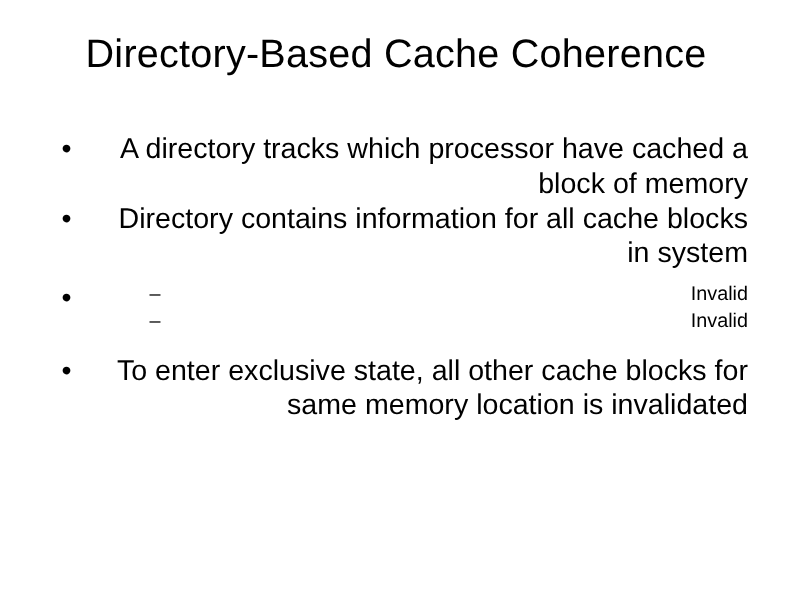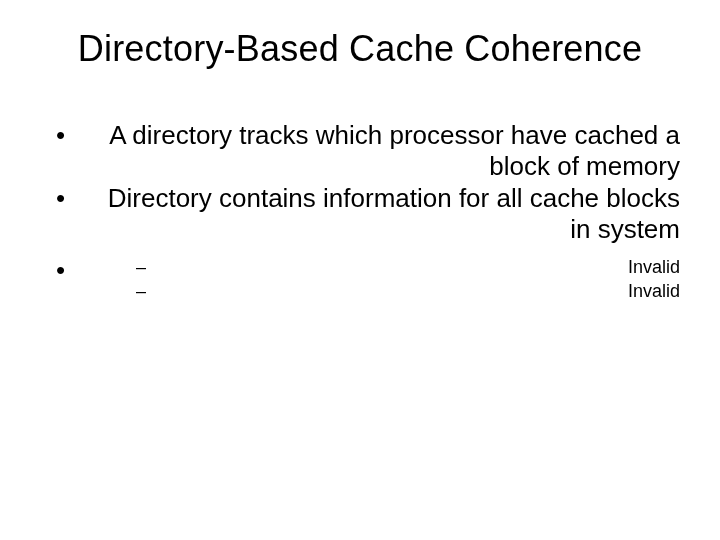--- a/index.html
+++ b/index.html
@@ -78,14 +78,17 @@
     <li class="before-sub">
       <ul class="sub">
         <li>
           <span>Invalid</span>
         </li>
         <li>
           <span>Invalid</span>
         </li>
       </ul>
     </li>
+    <li>
+      <span>To enter exclusive state, all other cache blocks for same memory location is invalidated</span>
+    </li>
   </ul>
 </div>
 
 </body></html>

